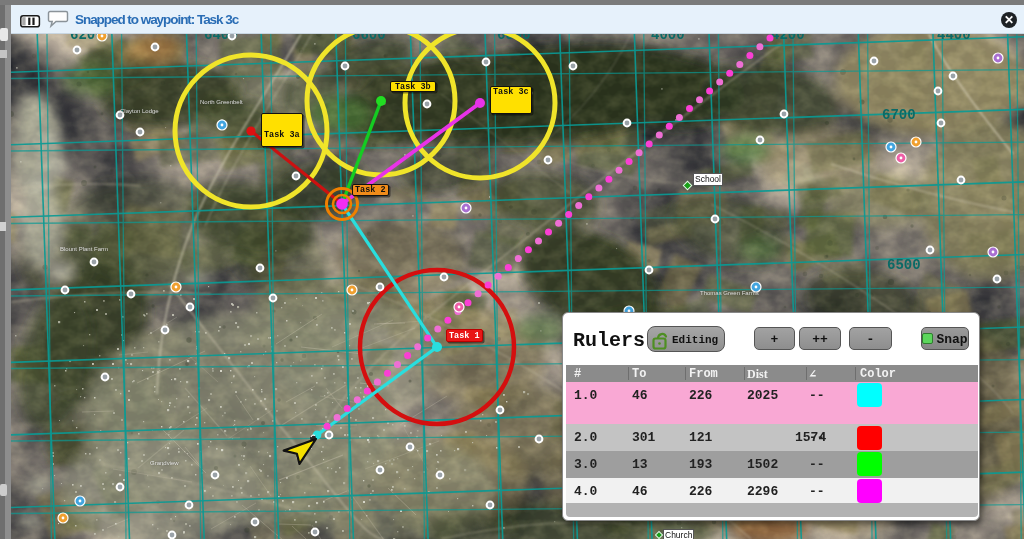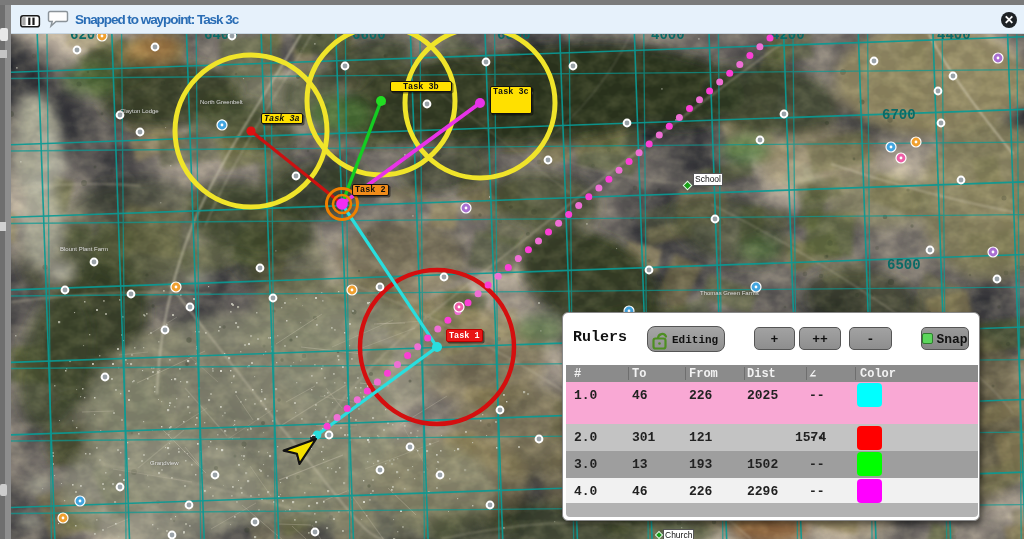--- a/index.html
+++ b/index.html
@@ -1270,22 +1270,22 @@
 </svg>
 <div style="position:absolute;left:693px;top:173px;background:#fff;border:1px solid #555;color:#111;font-family:'Liberation Sans',sans-serif;font-size:8.5px;line-height:11.0px;padding:0 1px;">School</div>
 <div style="position:absolute;left:663px;top:529px;background:#fff;border:1px solid #555;color:#111;font-family:'Liberation Sans',sans-serif;font-size:8.5px;line-height:11.0px;padding:0 1px;">Church</div>
 <div style="position:absolute;left:684px;top:182px;width:7px;height:7px;background:#18a018;border:1px solid #eee;transform:rotate(45deg);"></div>
 <div style="position:absolute;left:656px;top:532px;width:6px;height:6px;background:#18a018;border:1px solid #eee;transform:rotate(45deg);"></div>
 <div style="position:absolute;left:120px;top:108px;color:#f2f2f2;opacity:.85;font-family:'Liberation Sans',sans-serif;font-size:6px;text-shadow:0 0 2px #333;">Clayton Lodge</div>
 <div style="position:absolute;left:200px;top:99px;color:#f2f2f2;opacity:.85;font-family:'Liberation Sans',sans-serif;font-size:6px;text-shadow:0 0 2px #333;">North Greenbelt</div>
 <div style="position:absolute;left:60px;top:246px;color:#f2f2f2;opacity:.85;font-family:'Liberation Sans',sans-serif;font-size:6px;text-shadow:0 0 2px #333;">Blount Plant Farm</div>
 <div style="position:absolute;left:150px;top:460px;color:#f2f2f2;opacity:.85;font-family:'Liberation Sans',sans-serif;font-size:6px;text-shadow:0 0 2px #333;">Grandview</div>
 <div style="position:absolute;left:700px;top:290px;color:#f2f2f2;opacity:.85;font-family:'Liberation Sans',sans-serif;font-size:6px;text-shadow:0 0 2px #333;">Thomas Green Farms</div>
-<div style="position:absolute;left:261px;top:113px;height:11px;background:#ffe000;border:1px solid #111;border-radius:2px;box-shadow:1.5px 1.5px 0 rgba(0,0,0,.45);font-family:'Liberation Mono',monospace;font-weight:bold;font-size:8.5px;line-height:10px;padding:0 2px;text-align:center;color:#111;letter-spacing:0;white-space:nowrap;font-style:italic;">Task 3a</div>
-<div style="position:absolute;left:390px;top:81px;height:11px;background:#ffe000;border:1px solid #111;border-radius:2px;box-shadow:1.5px 1.5px 0 rgba(0,0,0,.45);font-family:'Liberation Mono',monospace;font-weight:bold;font-size:8.5px;line-height:10px;padding:0 12px;text-align:center;color:#111;letter-spacing:0;white-space:nowrap;">Task 3b</div>
+<div style="position:absolute;left:261px;top:113px;height:11px;background:#ffe000;border:1px solid #111;border-radius:2px;box-shadow:1.5px 1.5px 0 rgba(0,0,0,.45);font-family:'Liberation Mono',monospace;font-weight:bold;font-size:8.5px;line-height:10px;padding:16px 2px;text-align:center;color:#111;letter-spacing:0;white-space:nowrap;">Task 3a</div>
+<div style="position:absolute;left:390px;top:81px;height:11px;background:#ffe000;border:1px solid #111;border-radius:2px;box-shadow:1.5px 1.5px 0 rgba(0,0,0,.45);font-family:'Liberation Mono',monospace;font-weight:bold;font-size:8.5px;line-height:10px;padding:0 4px;text-align:center;color:#111;letter-spacing:0;white-space:nowrap;">Task 3b</div>
 <div style="position:absolute;left:490px;top:86px;height:28px;background:#ffe000;border:1px solid #111;border-radius:2px;box-shadow:1.5px 1.5px 0 rgba(0,0,0,.45);font-family:'Liberation Mono',monospace;font-weight:bold;font-size:8.5px;line-height:10px;padding:0 2px;text-align:center;color:#111;letter-spacing:0;white-space:nowrap;">Task 3c</div>
 <div style="position:absolute;left:352px;top:184px;height:12px;background:#f08b1a;border:1px solid #111;border-radius:2px;box-shadow:1.5px 1.5px 0 rgba(0,0,0,.45);font-family:'Liberation Mono',monospace;font-weight:bold;font-size:8.5px;line-height:11px;padding:0 2px;text-align:center;color:#111;letter-spacing:0;white-space:nowrap;">Task 2</div>
 <div style="position:absolute;left:446px;top:329px;height:13px;background:#e81717;border:1px solid #b00;border-radius:2px;box-shadow:1.5px 1.5px 0 rgba(0,0,0,.45);font-family:'Liberation Mono',monospace;font-weight:bold;font-size:8.5px;line-height:12px;padding:0 2px;text-align:center;color:#fff;letter-spacing:0;white-space:nowrap;">Task 1</div>
 <div style="position:absolute;left:0;top:0;width:11px;height:539px;background:#6e6e6e;">
 <div style="position:absolute;left:5px;top:0;width:6px;height:539px;background:#8d8d8d;"></div>
 <div style="position:absolute;left:0px;top:28px;width:8px;height:13px;background:#e8e8e8;border-radius:2px;"></div>
 <div style="position:absolute;left:0px;top:50px;width:7px;height:8px;background:#c4c4c4;"></div>
 <div style="position:absolute;left:0px;top:222px;width:6px;height:9px;background:#d0d0d0;"></div>
 <div style="position:absolute;left:0px;top:484px;width:7px;height:12px;background:#cccccc;border-radius:2px;"></div>
 </div>
@@ -1296,21 +1296,21 @@
     <rect x="2.2" y="2.2" width="3.4" height="8.2" fill="#a8a8a8"></rect>
     <rect x="8.2" y="2.6" width="2.2" height="7.4" fill="#1a1a1a"></rect>
     <rect x="12.4" y="2.6" width="2.2" height="7.4" fill="#1a1a1a"></rect>
   </svg>
 <svg width="22" height="20" viewBox="0 0 22 20" style="position:absolute;left:47px;top:9px;">
     <path d="M 3,2.5 H 19 a 1.5,1.5 0 0 1 1.5,1.5 V 11 a 1.5,1.5 0 0 1 -1.5,1.5 H 9 L 4,17 l 1.2,-4.5 H 3 A 1.5,1.5 0 0 1 1.5,11 V 4 A 1.5,1.5 0 0 1 3,2.5 Z" fill="#fdfdfd" stroke="#8a9298" stroke-width="1.45"></path>
   </svg>
 <div style="position:absolute;left:75px;top:13px;font-family:'Liberation Sans',sans-serif;font-size:13.5px;font-weight:bold;letter-spacing:-1.05px;line-height:14px;color:#2a6db5;">Snapped to waypoint: Task 3c</div>
 <div style="position:absolute;left:1001px;top:12px;width:16px;height:16px;border-radius:50%;background:#1d2125;color:#fff;font-family:'Liberation Sans',sans-serif;font-size:12px;font-weight:bold;text-align:center;line-height:16px;">✕</div>
 <div id="panel" style="position:absolute;left:562px;top:312px;width:418px;height:209px;background:#fff;border:1px solid #888;border-radius:6px;box-shadow:2px 3px 6px rgba(0,0,0,.5);font-family:'Liberation Mono',monospace;">
-<div style="position:absolute;left:10px;top:16px;font-size:15px;font-weight:bold;color:#111;letter-spacing:0px;">Rulers</div>
+<div style="position:absolute;left:10px;top:16px;font-size:20px;font-weight:bold;color:#111;letter-spacing:0px;">Rulers</div>
 <div style="position:absolute;left:84px;top:13px;width:78px;height:26px;background:linear-gradient(#a6a6a6,#909090);border:1.5px solid #555;border-radius:8px;">
       <svg width="17" height="20" viewBox="0 0 17 20" style="position:absolute;left:4px;top:3px;">
         <rect x="1.5" y="8.5" width="12" height="10" rx="2" fill="none" stroke="#4e8f22" stroke-width="2.2"></rect>
         <path d="M 6,8 C 6.5,3.5 12,2.5 14,6.5" fill="none" stroke="#4e8f22" stroke-width="2.2" stroke-linecap="round"></path>
         <circle cx="7.5" cy="13.5" r="1.3" fill="#4e8f22"></circle>
       </svg>
       <span style="position:absolute;left:24px;top:7px;font-size:11px;font-weight:bold;color:#111;">Editing</span>
     </div>
 <div style="position:absolute;left:191px;top:14px;width:41px;height:23px;background:linear-gradient(#a2a2a2,#8e8e8e);border:1.5px solid #555;border-radius:5px;text-align:center;font-weight:bold;font-size:13px;color:#111;line-height:23px;">+</div>
 <div style="position:absolute;left:236px;top:14px;width:42px;height:23px;background:linear-gradient(#a2a2a2,#8e8e8e);border:1.5px solid #555;border-radius:5px;text-align:center;font-weight:bold;font-size:13px;color:#111;line-height:23px;">++</div>
@@ -1320,21 +1320,21 @@
 <div style="position:absolute;left:5px;top:27px;width:3px;height:3px;border-radius:50%;background:#e2e2e2;"></div>
 <div style="position:relative;height:17px;background:#8b8b8b;font-size:12px;font-weight:bold;color:#f2f2f2;">
         <div style="position:absolute;left:62px;top:2px;bottom:2px;width:1px;background:#6e6e6e;"></div>
         <div style="position:absolute;left:119px;top:2px;bottom:2px;width:1px;background:#6e6e6e;"></div>
         <div style="position:absolute;left:178px;top:2px;bottom:2px;width:1px;background:#6e6e6e;"></div>
         <div style="position:absolute;left:240px;top:2px;bottom:2px;width:1px;background:#6e6e6e;"></div>
         <div style="position:absolute;left:289px;top:2px;bottom:2px;width:1px;background:#6e6e6e;"></div>
         <span style="position:absolute;left:8px;top:2px;">#</span>
         <span style="position:absolute;left:66px;top:2px;">To</span>
         <span style="position:absolute;left:123px;top:2px;">From</span>
-        <span style="position:absolute;left:181px;top:2px;">Dist</span>
+        <span style="position:absolute;left:181px;top:2px;font-family:Liberation Serif, serif;">Dist</span>
         <span style="position:absolute;left:243px;top:2px;">∠</span>
         <span style="position:absolute;left:294px;top:2px;">Color</span>
       </div>
 <div style="position:relative;height:42px;background:#f9a8d4;font-size:13px;font-weight:bold;color:#222;">
         <div style="position:absolute;left:0;right:0;top:5.8px;">
           <span style="position:absolute;left:8px;">1.0</span>
           <span style="position:absolute;left:66px;">46</span>
           <span style="position:absolute;left:123px;">226</span>
           <span style="position:absolute;left:181px;">2025</span>
           <span style="position:absolute;left:243px;">--</span>

